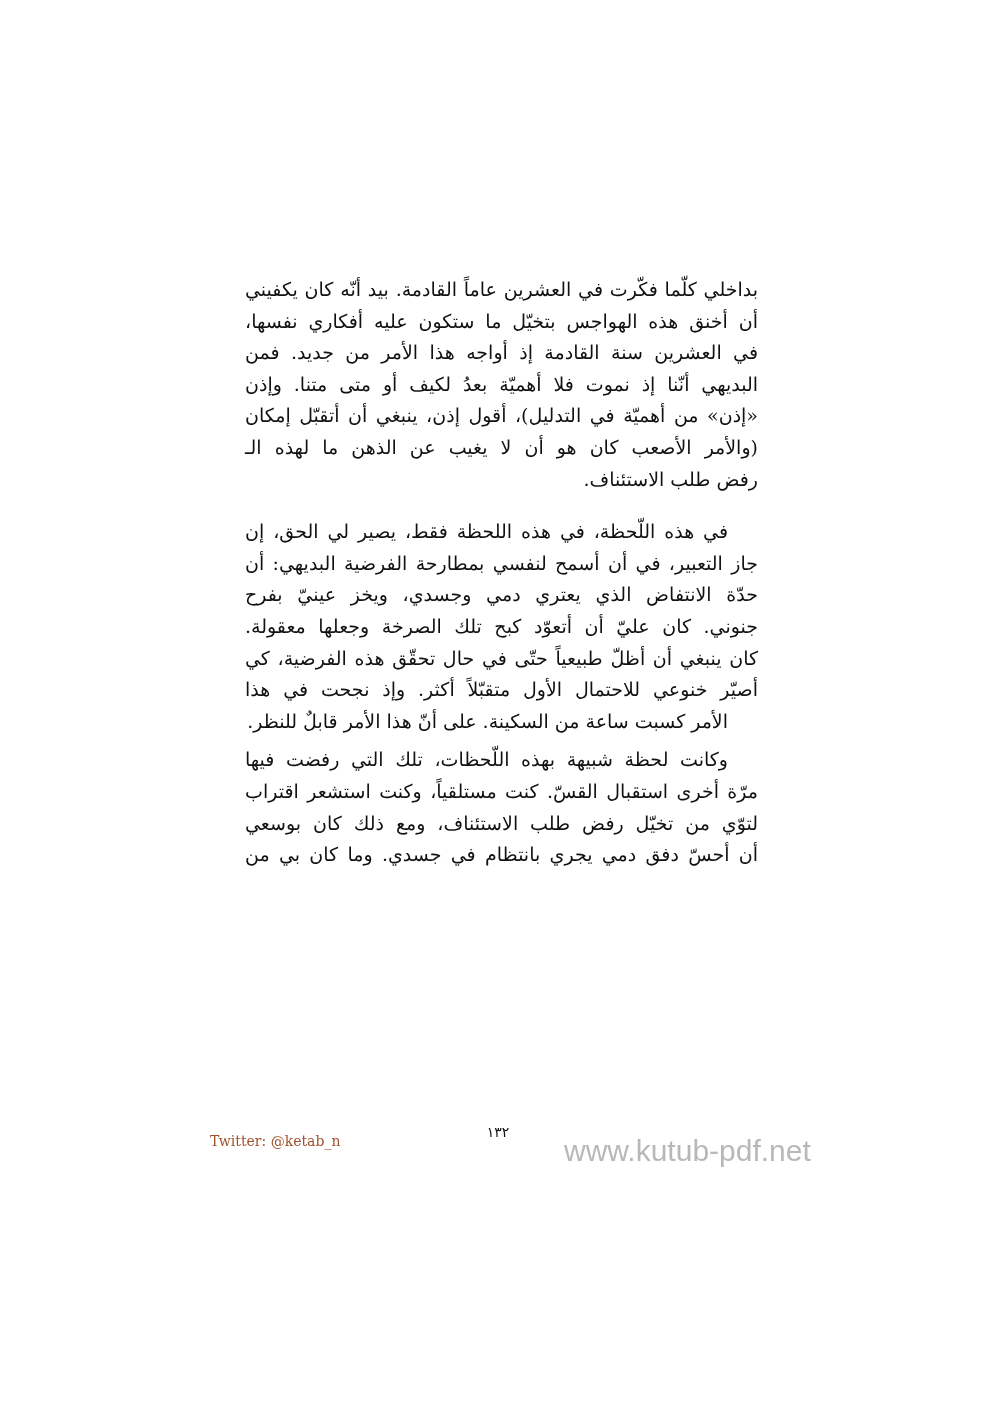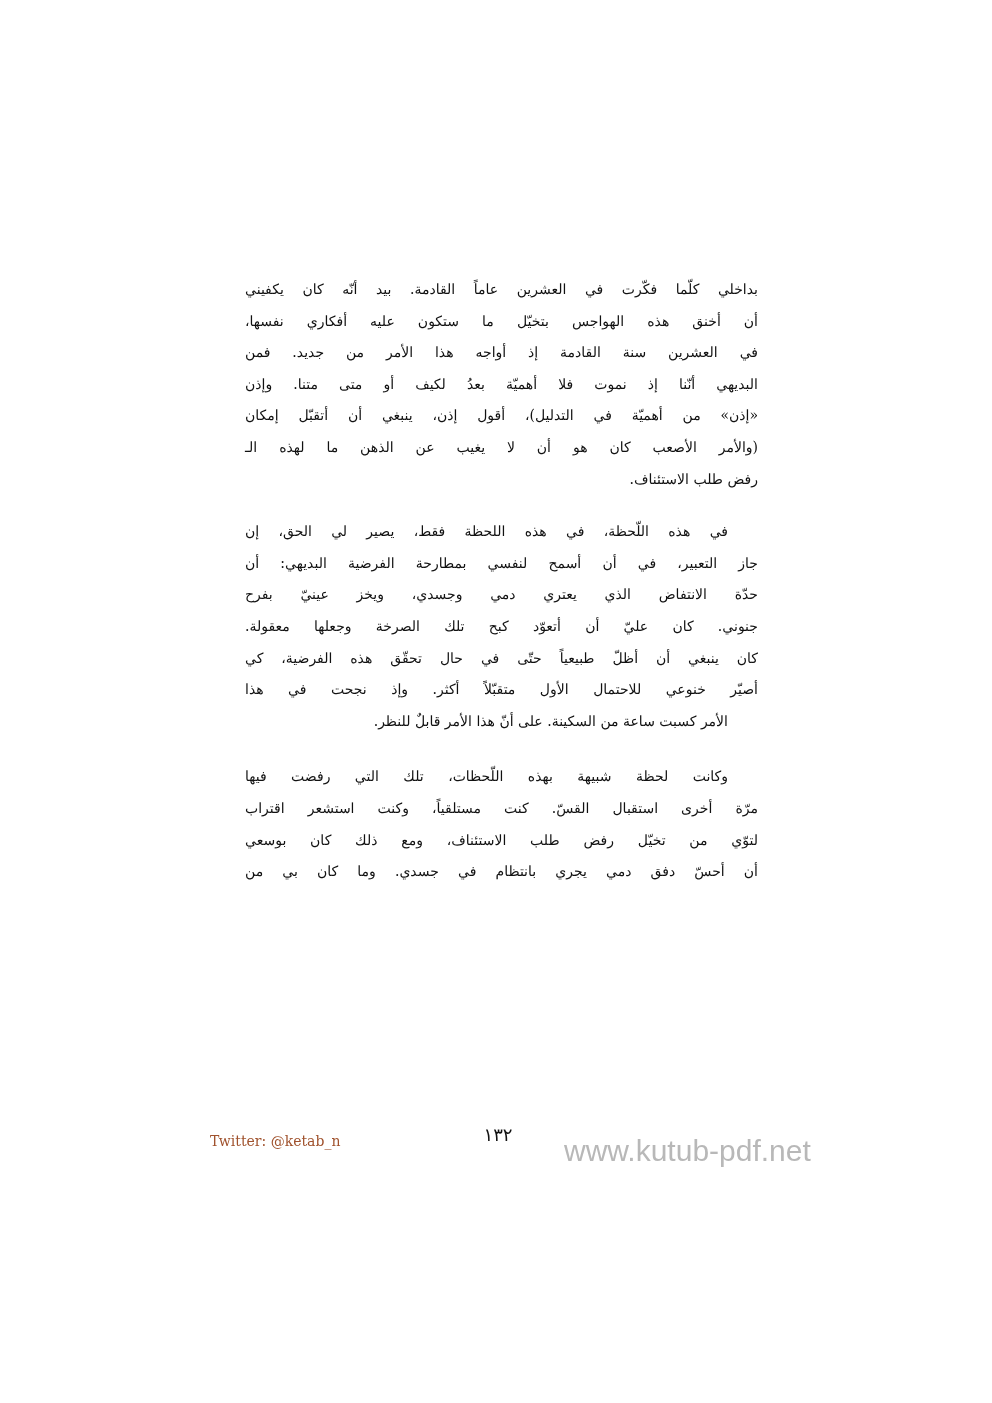--- a/index.html
+++ b/index.html
@@ -20,21 +20,21 @@
       height: 1403px;
       background: #ffffff;
     }
     .text-block {
       position: absolute;
       left: 245px;
       top: 274px;
       width: 513px;
       direction: rtl;
       font-family: "DejaVu Serif", "Liberation Serif", serif;
-      font-size: 14px;
+      font-size: 19px;
       line-height: 31.6px;
       color: #111111;
     }
     .para {
       margin: 0;
       text-align: justify;
       text-align-last: right;
     }
     .para .line {
       display: block;
@@ -45,30 +45,30 @@
       overflow: visible;
     }
     .para .line.last {
       text-align-last: right;
     }
     .para .line.indent {
       padding-right: 30px;
     }
     #p1 { }
     #p2 { margin-top: 21px; }
-    #p3 { margin-top: 24px; }
+    #p3 { margin-top: 7px; }
 
     .page-number {
       position: absolute;
       left: 478px;
       top: 1124px;
       width: 40px;
       text-align: center;
       font-family: "DejaVu Sans", sans-serif;
-      font-size: 18px;
+      font-size: 14px;
       color: #111111;
       direction: rtl;
     }
     .twitter {
       position: absolute;
       left: 210px;
       top: 1133px;
       font-family: "DejaVu Serif", "Liberation Serif", serif;
       font-size: 14px;
       color: #a0522d;

